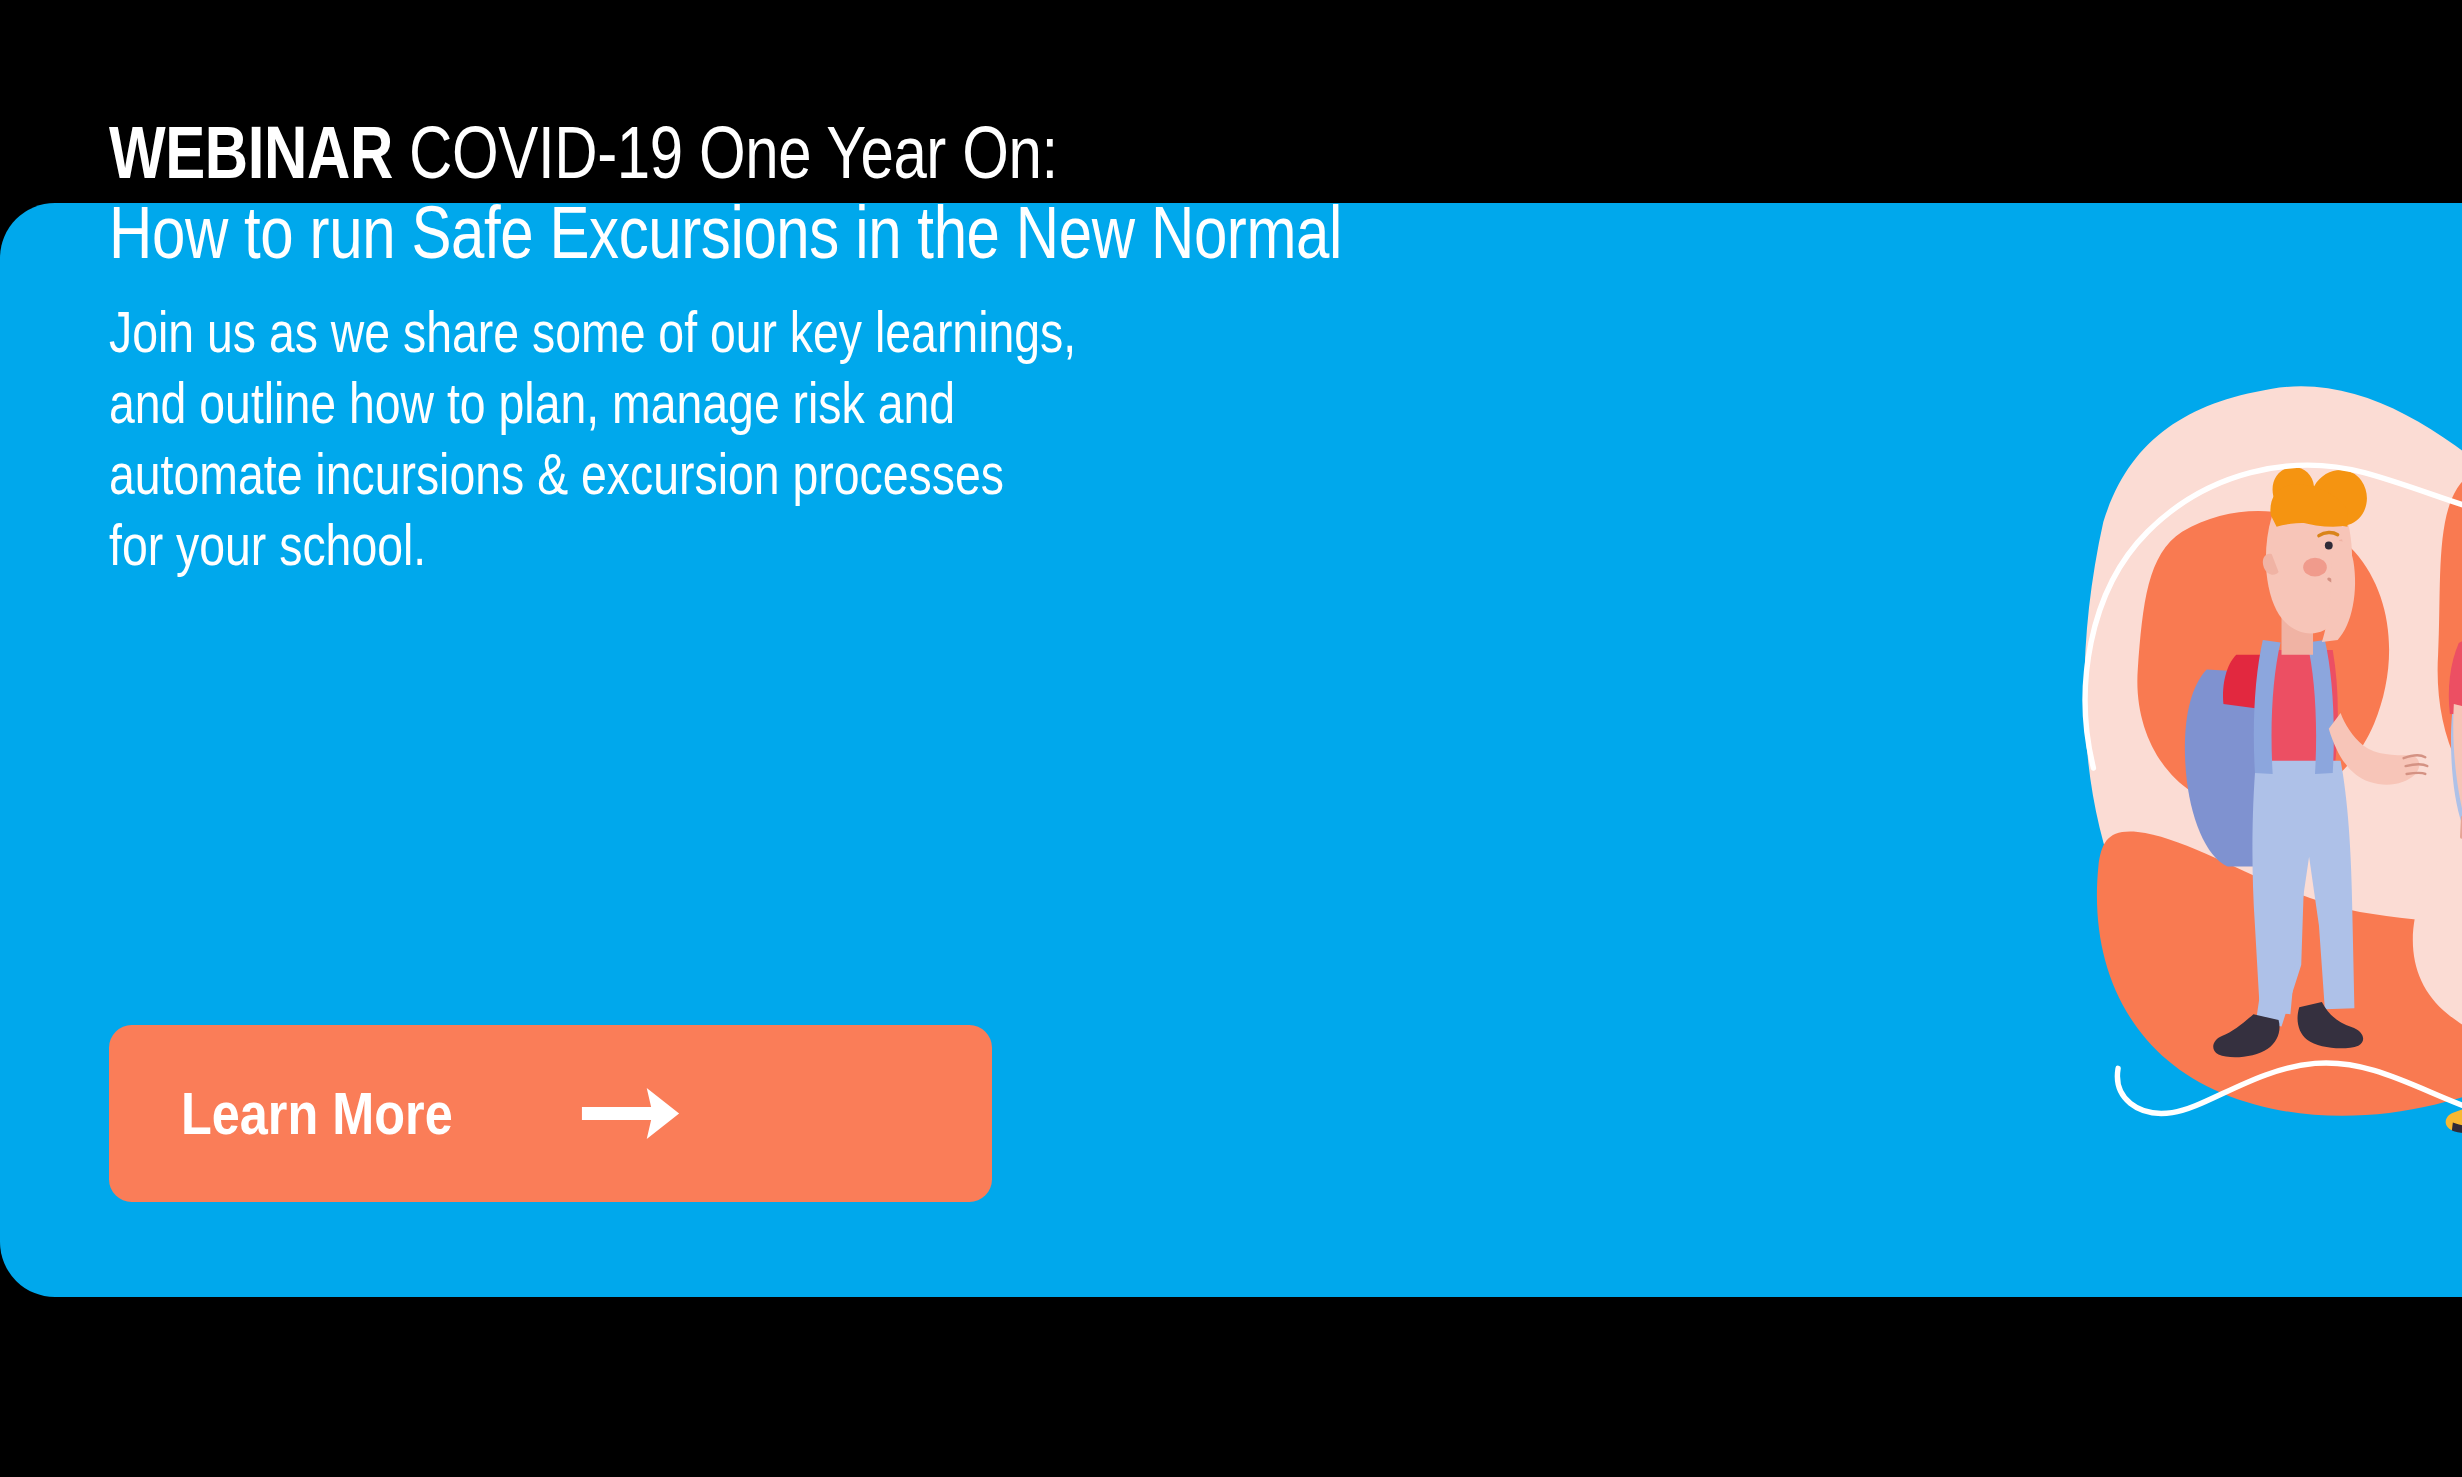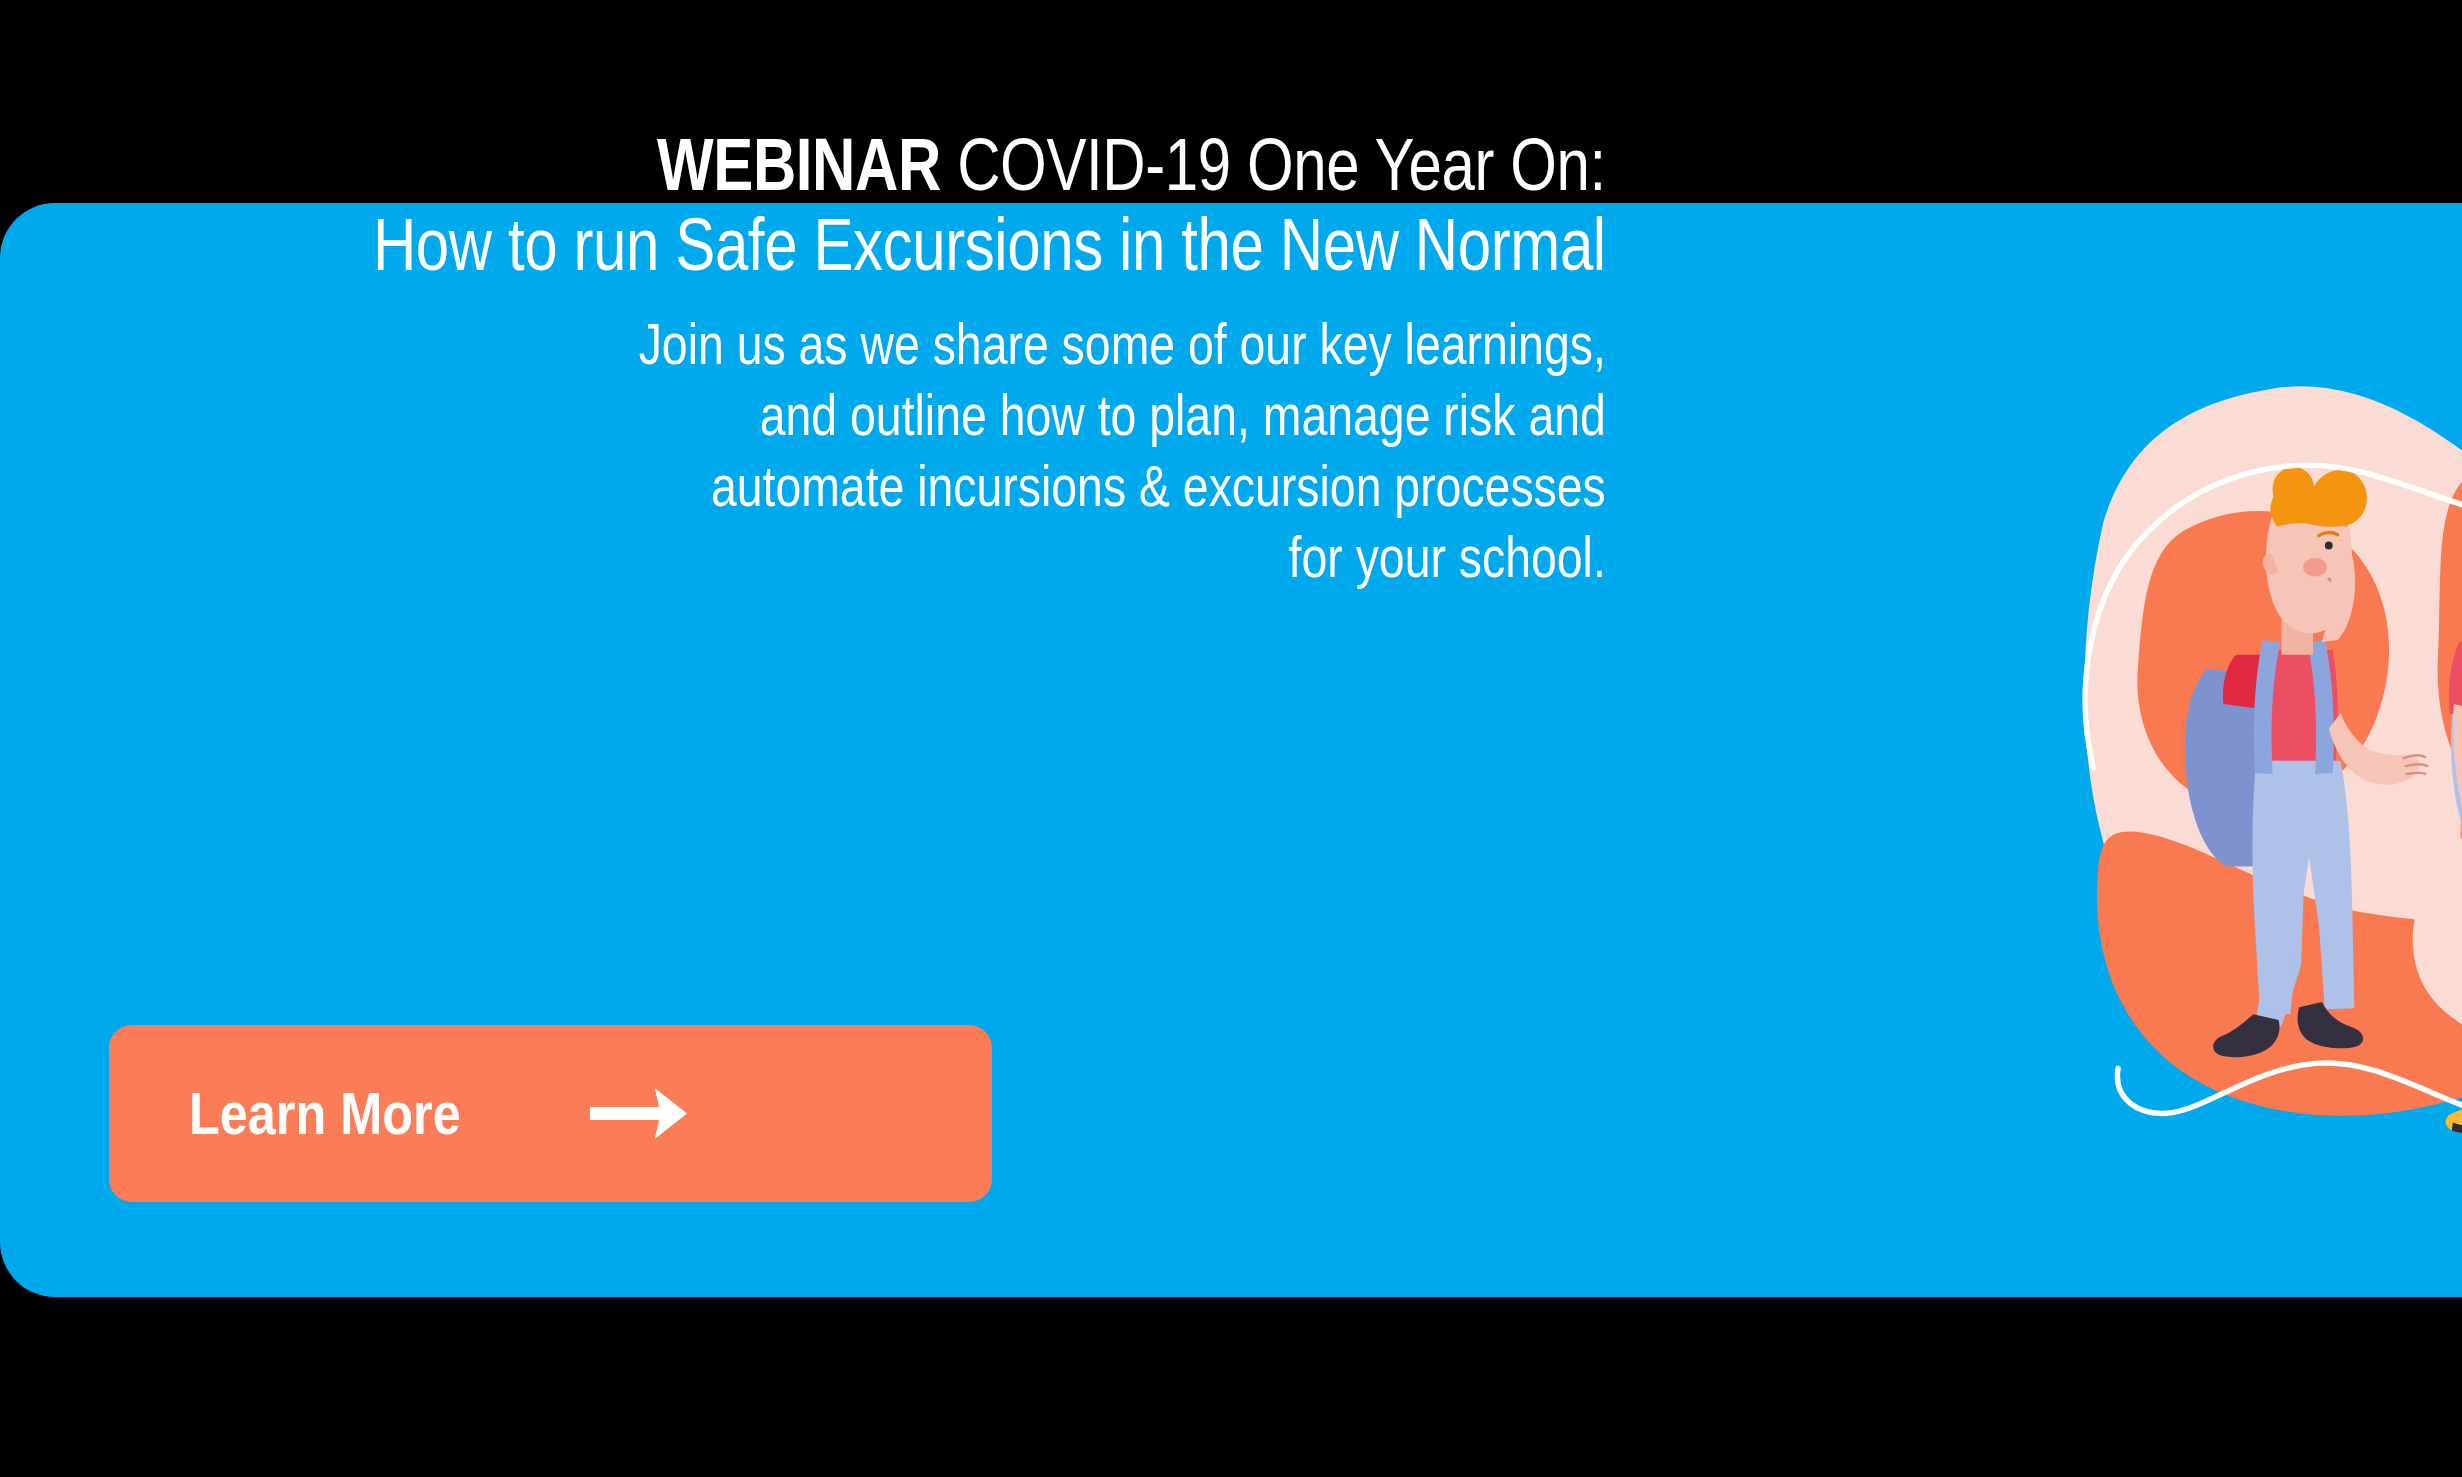--- a/index.html
+++ b/index.html
@@ -22,23 +22,22 @@
     left:0px; top:203px;
     width:2954px; height:1094px;
     background:#00a8ec;
     border-radius:55px;
     overflow:visible;
   }
 
   
   .content {
     position:absolute;
-    left:109px; top:124px;
+    left:109px; top:112px;
     width:1871px;
-    text-align:right;
   }
 
   .headline {
     color:#ffffff;
     font-size:75px;
     line-height:80px;
     letter-spacing:-0.5px;
     font-weight:400;
     font-stretch:condensed;
     transform:scaleX(0.80);
@@ -63,21 +62,21 @@
   .cta-button {
     position:absolute;
     left:109px; top:1025px;
     width:883px; height:177px;
     background:#fa7d58;
     border-radius:22.7px;
     display:flex;
     align-items:center;
     cursor:pointer;
     border:none;
-    padding:12px;
+    padding:4px;
   }
   .cta-label {
     color:#ffffff;
     font-size:60px;
     font-weight:800;
     letter-spacing:0px;
     margin-left:68px;
     transform:scaleX(0.84);
     transform-origin:left center;
     white-space:nowrap;

